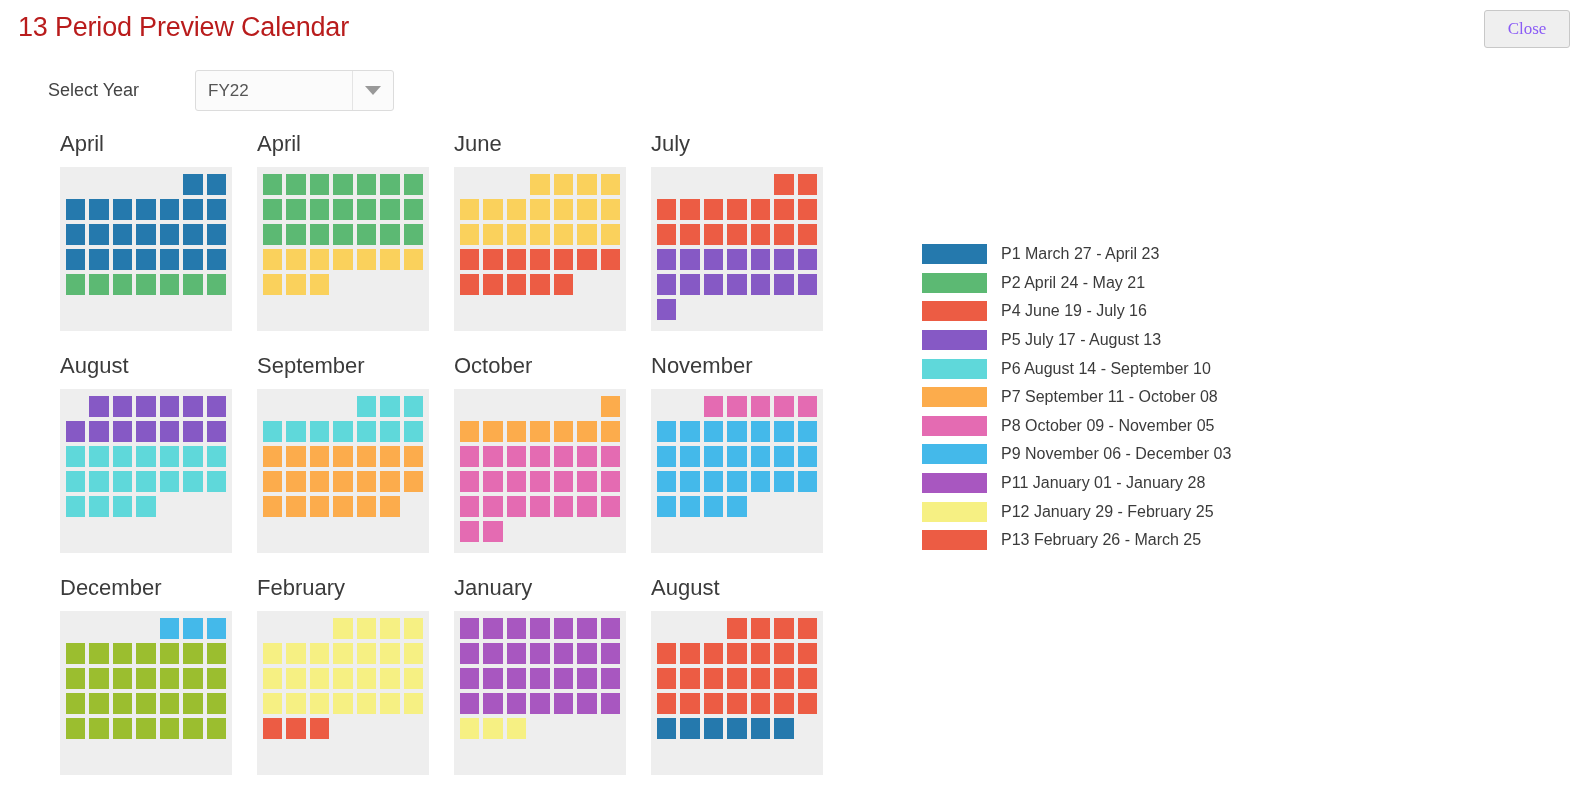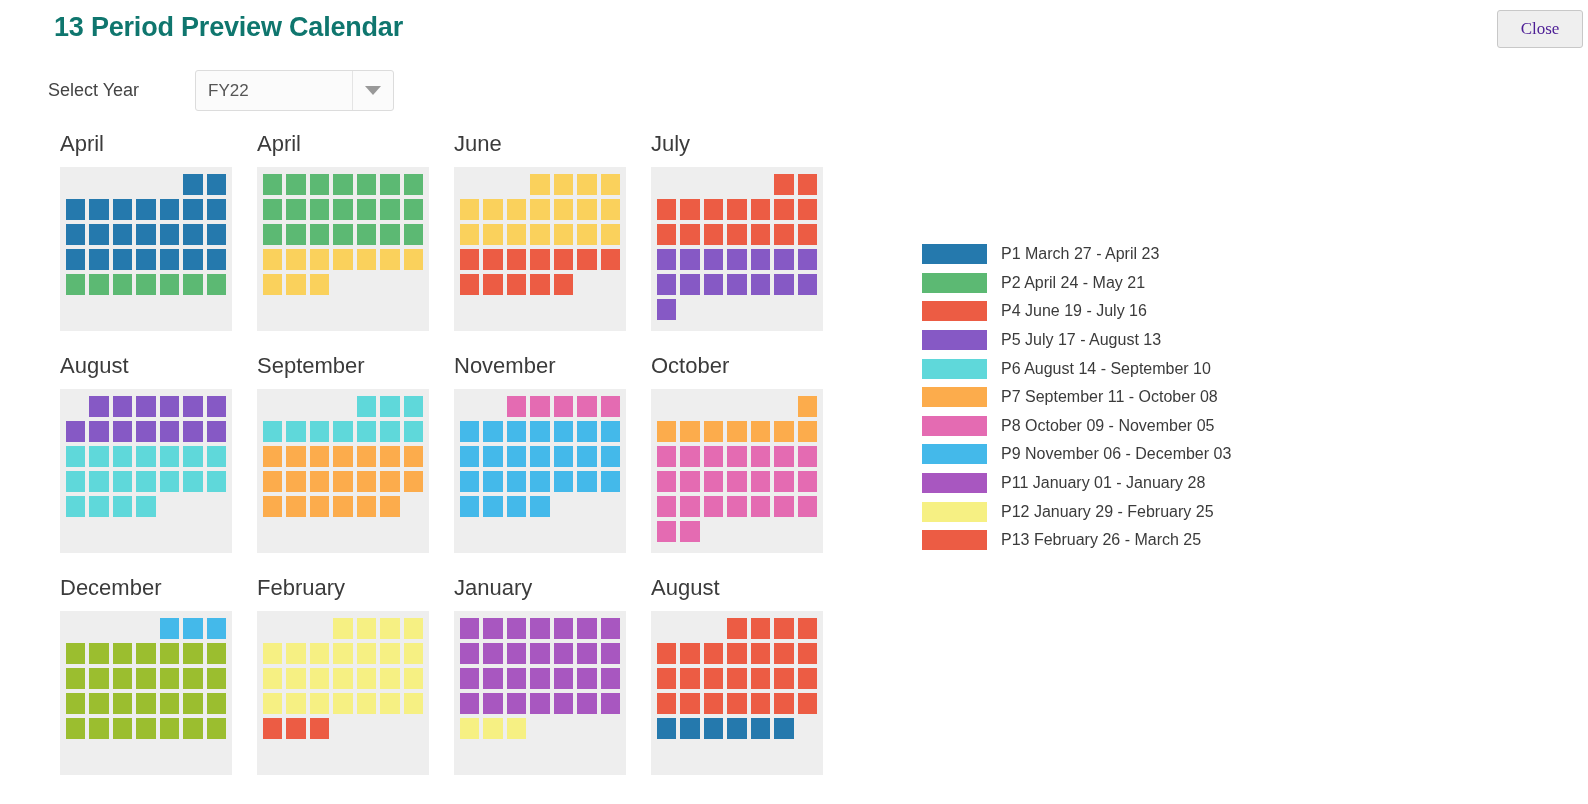--- a/index.html
+++ b/index.html
@@ -16,36 +16,35 @@
     overflow: hidden;
     position: relative;
   }
 
   
   #page-title {
     position: absolute;
     left: 18px;
     top: 12px;
     font-size: 27px;
-    font-weight: bold;
-    color: #0f766e;
+    font-weight: normal;
+    color: #b91c1c;
     letter-spacing: -0.2px;
     white-space: nowrap;
-    margin-left: 36px;
   }
   #close-button {
     position: absolute;
-    right: 5px;
+    right: 18px;
     top: 10px;
     width: 86px;
     height: 38px;
     background: #efefef;
     border: 1px solid #c8c8c8;
     border-radius: 3px;
-    color: #4c1d95;
+    color: #8b5cf6;
     font-family: "Liberation Serif", serif;
     font-size: 17px;
     cursor: pointer;
     padding: 0;
     line-height: 36px;
     text-align: center;
   }
 
   
   #year-selector-row {
@@ -523,20 +522,79 @@
           <div class="cal-cell empty"></div>
           <div class="cal-cell empty"></div>
           <div class="cal-cell empty"></div>
           <div class="cal-cell empty"></div>
           <div class="cal-cell empty"></div>
           <div class="cal-cell empty"></div>
         </div>
       </div>
     </div>
     <div class="month-block">
+      <div class="month-name">October</div>
+      <div class="month-card">
+        <div class="cal-row">
+          <div class="cal-cell empty"></div>
+          <div class="cal-cell empty"></div>
+          <div class="cal-cell empty"></div>
+          <div class="cal-cell empty"></div>
+          <div class="cal-cell empty"></div>
+          <div class="cal-cell empty"></div>
+          <div class="cal-cell" style="background: rgb(252, 172, 76);"></div>
+        </div>
+        <div class="cal-row">
+          <div class="cal-cell" style="background: rgb(252, 172, 76);"></div>
+          <div class="cal-cell" style="background: rgb(252, 172, 76);"></div>
+          <div class="cal-cell" style="background: rgb(252, 172, 76);"></div>
+          <div class="cal-cell" style="background: rgb(252, 172, 76);"></div>
+          <div class="cal-cell" style="background: rgb(252, 172, 76);"></div>
+          <div class="cal-cell" style="background: rgb(252, 172, 76);"></div>
+          <div class="cal-cell" style="background: rgb(252, 172, 76);"></div>
+        </div>
+        <div class="cal-row">
+          <div class="cal-cell" style="background: rgb(228, 107, 178);"></div>
+          <div class="cal-cell" style="background: rgb(228, 107, 178);"></div>
+          <div class="cal-cell" style="background: rgb(228, 107, 178);"></div>
+          <div class="cal-cell" style="background: rgb(228, 107, 178);"></div>
+          <div class="cal-cell" style="background: rgb(228, 107, 178);"></div>
+          <div class="cal-cell" style="background: rgb(228, 107, 178);"></div>
+          <div class="cal-cell" style="background: rgb(228, 107, 178);"></div>
+        </div>
+        <div class="cal-row">
+          <div class="cal-cell" style="background: rgb(228, 107, 178);"></div>
+          <div class="cal-cell" style="background: rgb(228, 107, 178);"></div>
+          <div class="cal-cell" style="background: rgb(228, 107, 178);"></div>
+          <div class="cal-cell" style="background: rgb(228, 107, 178);"></div>
+          <div class="cal-cell" style="background: rgb(228, 107, 178);"></div>
+          <div class="cal-cell" style="background: rgb(228, 107, 178);"></div>
+          <div class="cal-cell" style="background: rgb(228, 107, 178);"></div>
+        </div>
+        <div class="cal-row">
+          <div class="cal-cell" style="background: rgb(228, 107, 178);"></div>
+          <div class="cal-cell" style="background: rgb(228, 107, 178);"></div>
+          <div class="cal-cell" style="background: rgb(228, 107, 178);"></div>
+          <div class="cal-cell" style="background: rgb(228, 107, 178);"></div>
+          <div class="cal-cell" style="background: rgb(228, 107, 178);"></div>
+          <div class="cal-cell" style="background: rgb(228, 107, 178);"></div>
+          <div class="cal-cell" style="background: rgb(228, 107, 178);"></div>
+        </div>
+        <div class="cal-row">
+          <div class="cal-cell" style="background: rgb(228, 107, 178);"></div>
+          <div class="cal-cell" style="background: rgb(228, 107, 178);"></div>
+          <div class="cal-cell empty"></div>
+          <div class="cal-cell empty"></div>
+          <div class="cal-cell empty"></div>
+          <div class="cal-cell empty"></div>
+          <div class="cal-cell empty"></div>
+        </div>
+      </div>
+    </div>
+    <div class="month-block">
       <div class="month-name">November</div>
       <div class="month-card">
         <div class="cal-row">
           <div class="cal-cell empty"></div>
           <div class="cal-cell empty"></div>
           <div class="cal-cell" style="background: rgb(228, 107, 178);"></div>
           <div class="cal-cell" style="background: rgb(228, 107, 178);"></div>
           <div class="cal-cell" style="background: rgb(228, 107, 178);"></div>
           <div class="cal-cell" style="background: rgb(228, 107, 178);"></div>
           <div class="cal-cell" style="background: rgb(228, 107, 178);"></div>
@@ -573,79 +631,20 @@
           <div class="cal-cell" style="background: rgb(68, 185, 234);"></div>
           <div class="cal-cell" style="background: rgb(68, 185, 234);"></div>
           <div class="cal-cell" style="background: rgb(68, 185, 234);"></div>
           <div class="cal-cell empty"></div>
           <div class="cal-cell empty"></div>
           <div class="cal-cell empty"></div>
         </div>
         <div class="cal-row">
           <div class="cal-cell empty"></div>
           <div class="cal-cell empty"></div>
-          <div class="cal-cell empty"></div>
-          <div class="cal-cell empty"></div>
-          <div class="cal-cell empty"></div>
-          <div class="cal-cell empty"></div>
-          <div class="cal-cell empty"></div>
-        </div>
-      </div>
-    </div>
-    <div class="month-block">
-      <div class="month-name">October</div>
-      <div class="month-card">
-        <div class="cal-row">
-          <div class="cal-cell empty"></div>
-          <div class="cal-cell empty"></div>
-          <div class="cal-cell empty"></div>
-          <div class="cal-cell empty"></div>
-          <div class="cal-cell empty"></div>
-          <div class="cal-cell empty"></div>
-          <div class="cal-cell" style="background: rgb(252, 172, 76);"></div>
-        </div>
-        <div class="cal-row">
-          <div class="cal-cell" style="background: rgb(252, 172, 76);"></div>
-          <div class="cal-cell" style="background: rgb(252, 172, 76);"></div>
-          <div class="cal-cell" style="background: rgb(252, 172, 76);"></div>
-          <div class="cal-cell" style="background: rgb(252, 172, 76);"></div>
-          <div class="cal-cell" style="background: rgb(252, 172, 76);"></div>
-          <div class="cal-cell" style="background: rgb(252, 172, 76);"></div>
-          <div class="cal-cell" style="background: rgb(252, 172, 76);"></div>
-        </div>
-        <div class="cal-row">
-          <div class="cal-cell" style="background: rgb(228, 107, 178);"></div>
-          <div class="cal-cell" style="background: rgb(228, 107, 178);"></div>
-          <div class="cal-cell" style="background: rgb(228, 107, 178);"></div>
-          <div class="cal-cell" style="background: rgb(228, 107, 178);"></div>
-          <div class="cal-cell" style="background: rgb(228, 107, 178);"></div>
-          <div class="cal-cell" style="background: rgb(228, 107, 178);"></div>
-          <div class="cal-cell" style="background: rgb(228, 107, 178);"></div>
-        </div>
-        <div class="cal-row">
-          <div class="cal-cell" style="background: rgb(228, 107, 178);"></div>
-          <div class="cal-cell" style="background: rgb(228, 107, 178);"></div>
-          <div class="cal-cell" style="background: rgb(228, 107, 178);"></div>
-          <div class="cal-cell" style="background: rgb(228, 107, 178);"></div>
-          <div class="cal-cell" style="background: rgb(228, 107, 178);"></div>
-          <div class="cal-cell" style="background: rgb(228, 107, 178);"></div>
-          <div class="cal-cell" style="background: rgb(228, 107, 178);"></div>
-        </div>
-        <div class="cal-row">
-          <div class="cal-cell" style="background: rgb(228, 107, 178);"></div>
-          <div class="cal-cell" style="background: rgb(228, 107, 178);"></div>
-          <div class="cal-cell" style="background: rgb(228, 107, 178);"></div>
-          <div class="cal-cell" style="background: rgb(228, 107, 178);"></div>
-          <div class="cal-cell" style="background: rgb(228, 107, 178);"></div>
-          <div class="cal-cell" style="background: rgb(228, 107, 178);"></div>
-          <div class="cal-cell" style="background: rgb(228, 107, 178);"></div>
-        </div>
-        <div class="cal-row">
-          <div class="cal-cell" style="background: rgb(228, 107, 178);"></div>
-          <div class="cal-cell" style="background: rgb(228, 107, 178);"></div>
           <div class="cal-cell empty"></div>
           <div class="cal-cell empty"></div>
           <div class="cal-cell empty"></div>
           <div class="cal-cell empty"></div>
           <div class="cal-cell empty"></div>
         </div>
       </div>
     </div>
     <div class="month-block">
       <div class="month-name">December</div>

